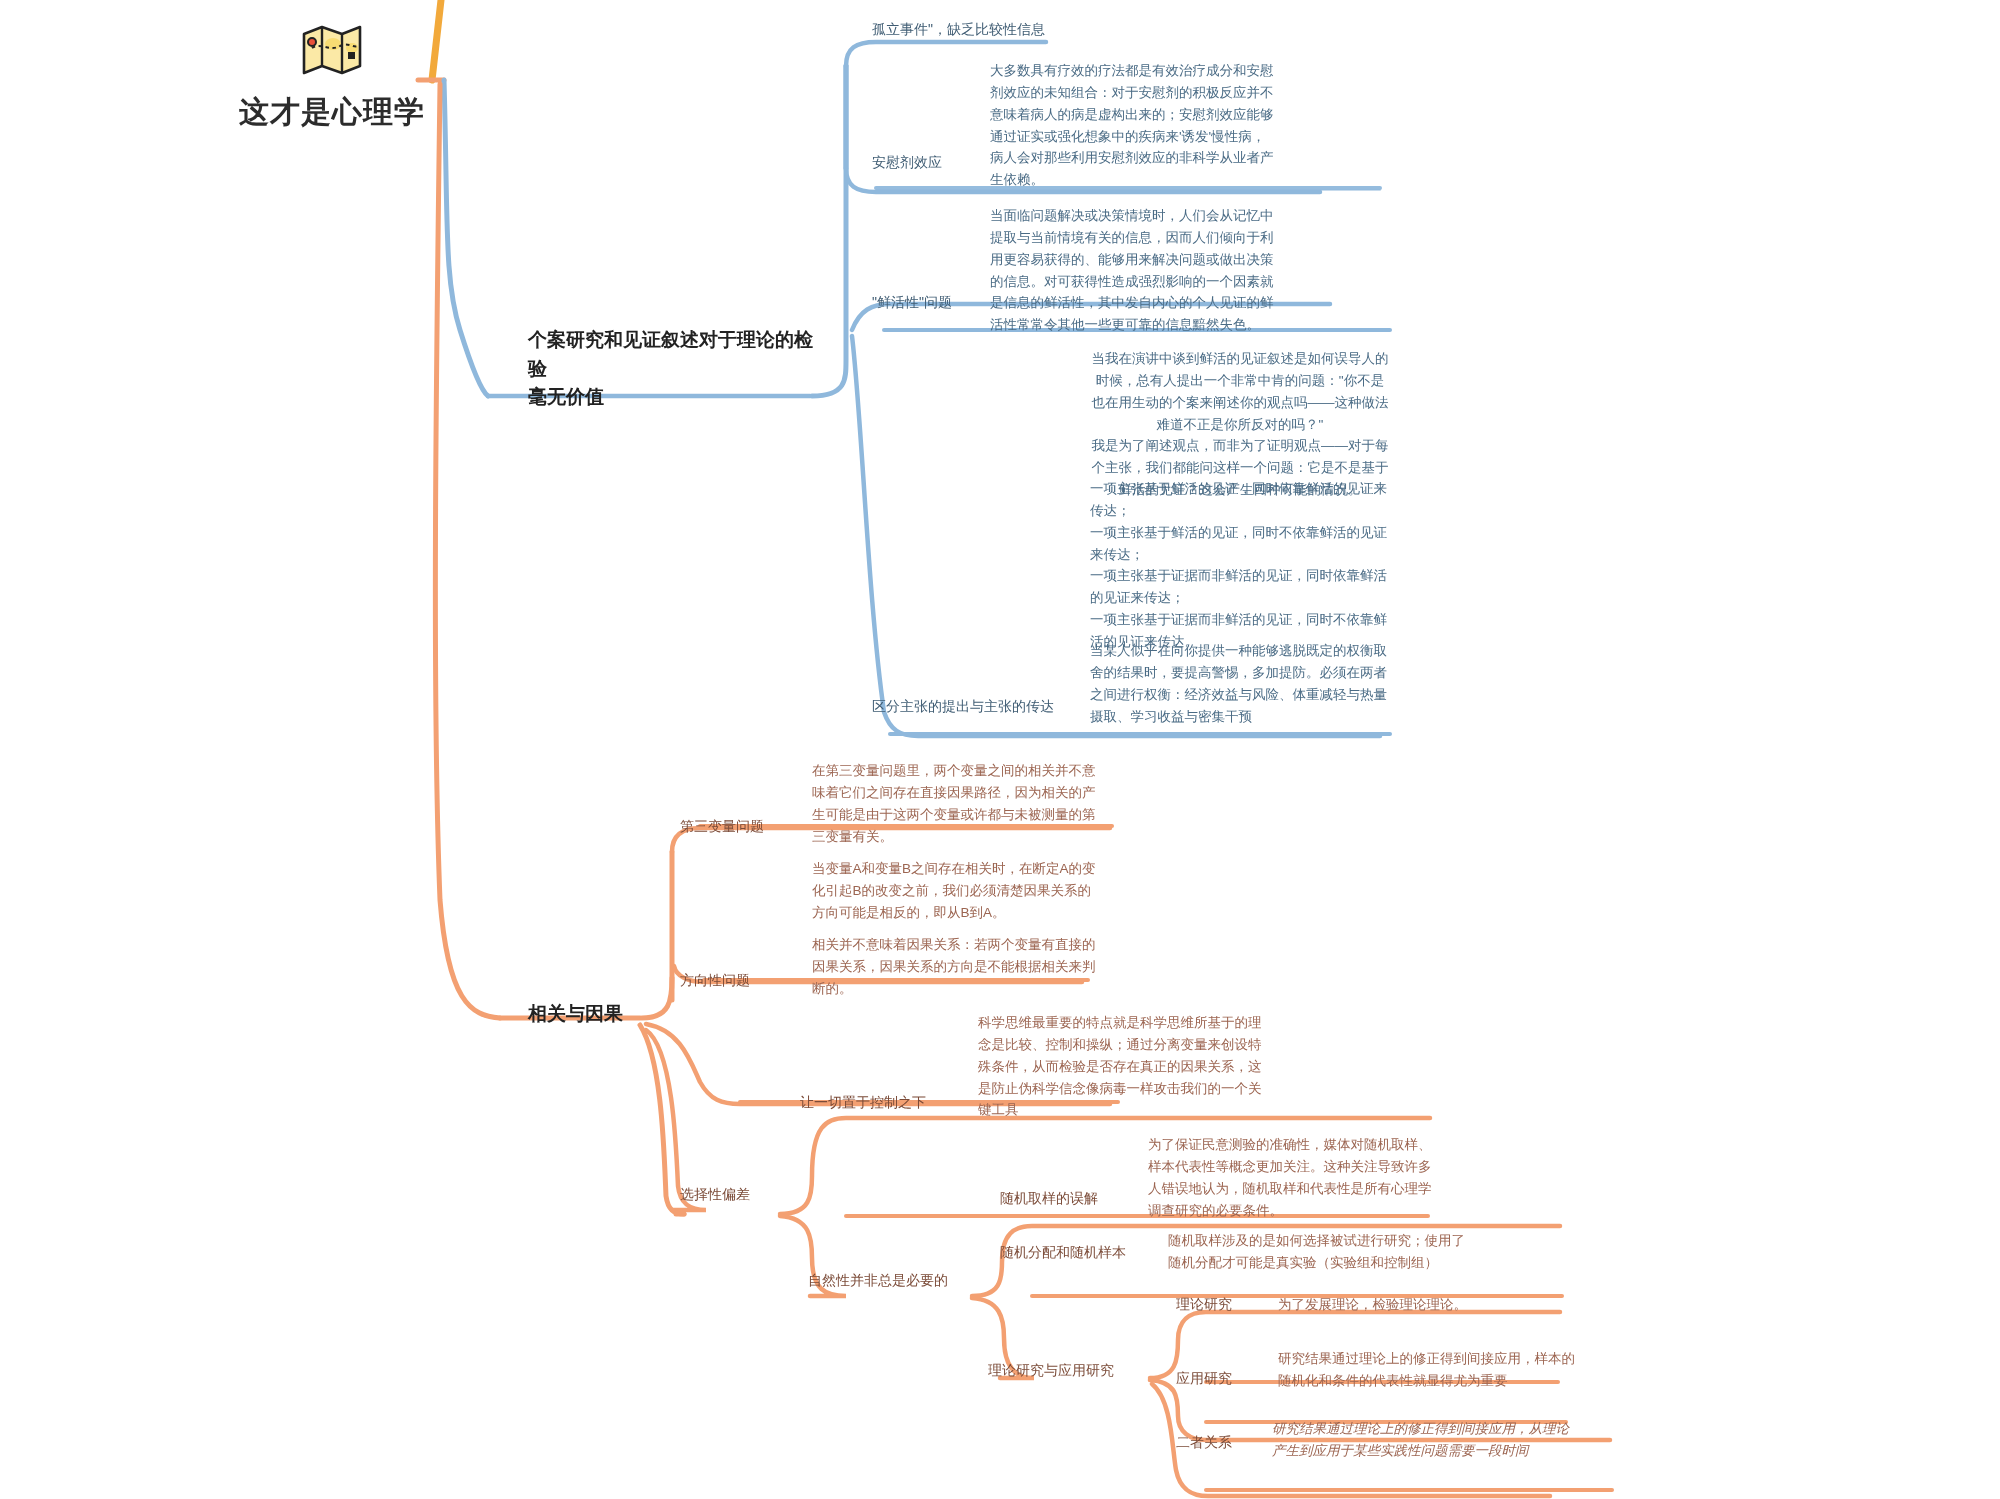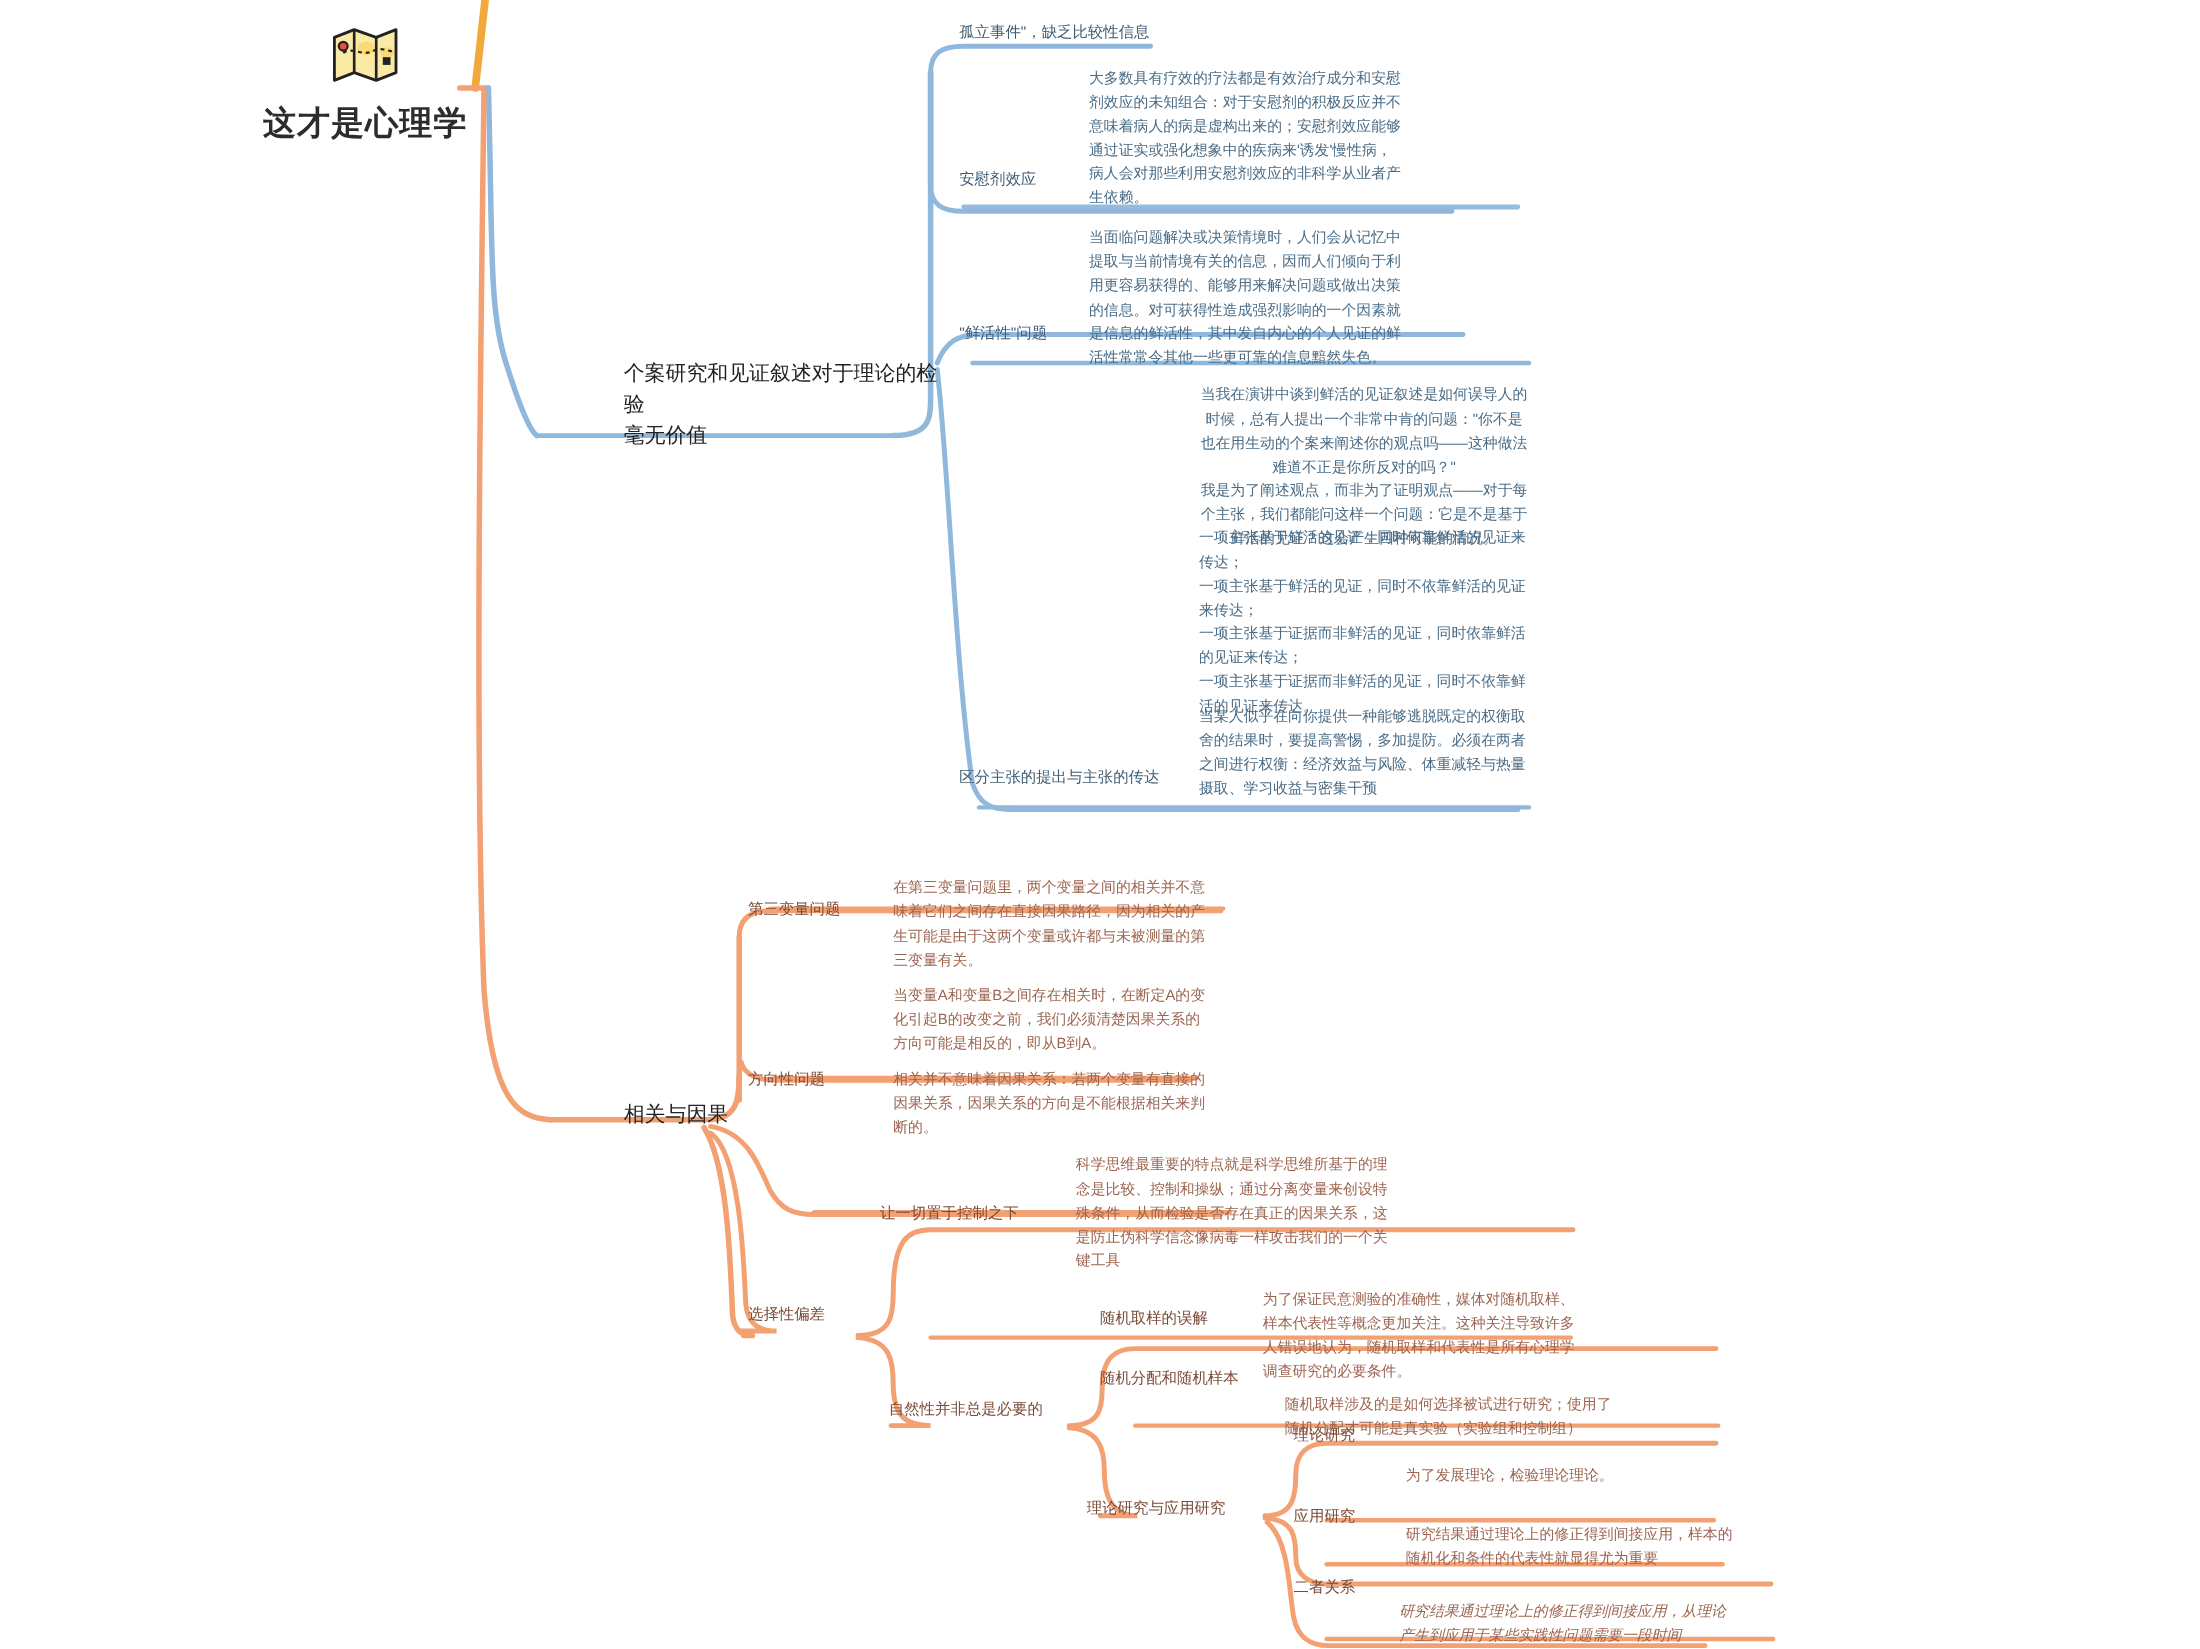--- a/index.html
+++ b/index.html
@@ -53,41 +53,40 @@
   }
 
   
   .node {
     position: absolute;
     white-space: pre-wrap;
   }
   .lvl1 {
     font-size: 19px;
     color: #222222;
-    font-weight: normal;
+    font-weight: bold;
     line-height: 1.5;
-    margin-left: 39px;
   }
   .lvl2 {
     font-size: 14px;
     line-height: 1.5;
   }
   .lvl3 {
     font-size: 14px;
     line-height: 1.5;
   }
   .para {
     font-size: 13.5px;
     line-height: 1.62;
   }
 
   
   .blue-txt  { color: #4a6b85; }
   .blue-lbl  { color: #3f5c73; }
-  .orange-txt{ color: #9c6551; margin-top: 36px; }
+  .orange-txt{ color: #9c6551; }
   .orange-lbl{ color: #7b4b38; }
   .dark-lbl  { color: #222222; }
 </style>
 </head>
 <body>
 
 <div id="canvas">
 
   <svg class="links" viewBox="0 0 2000 1499">
     <g fill="none" stroke-linecap="round">

